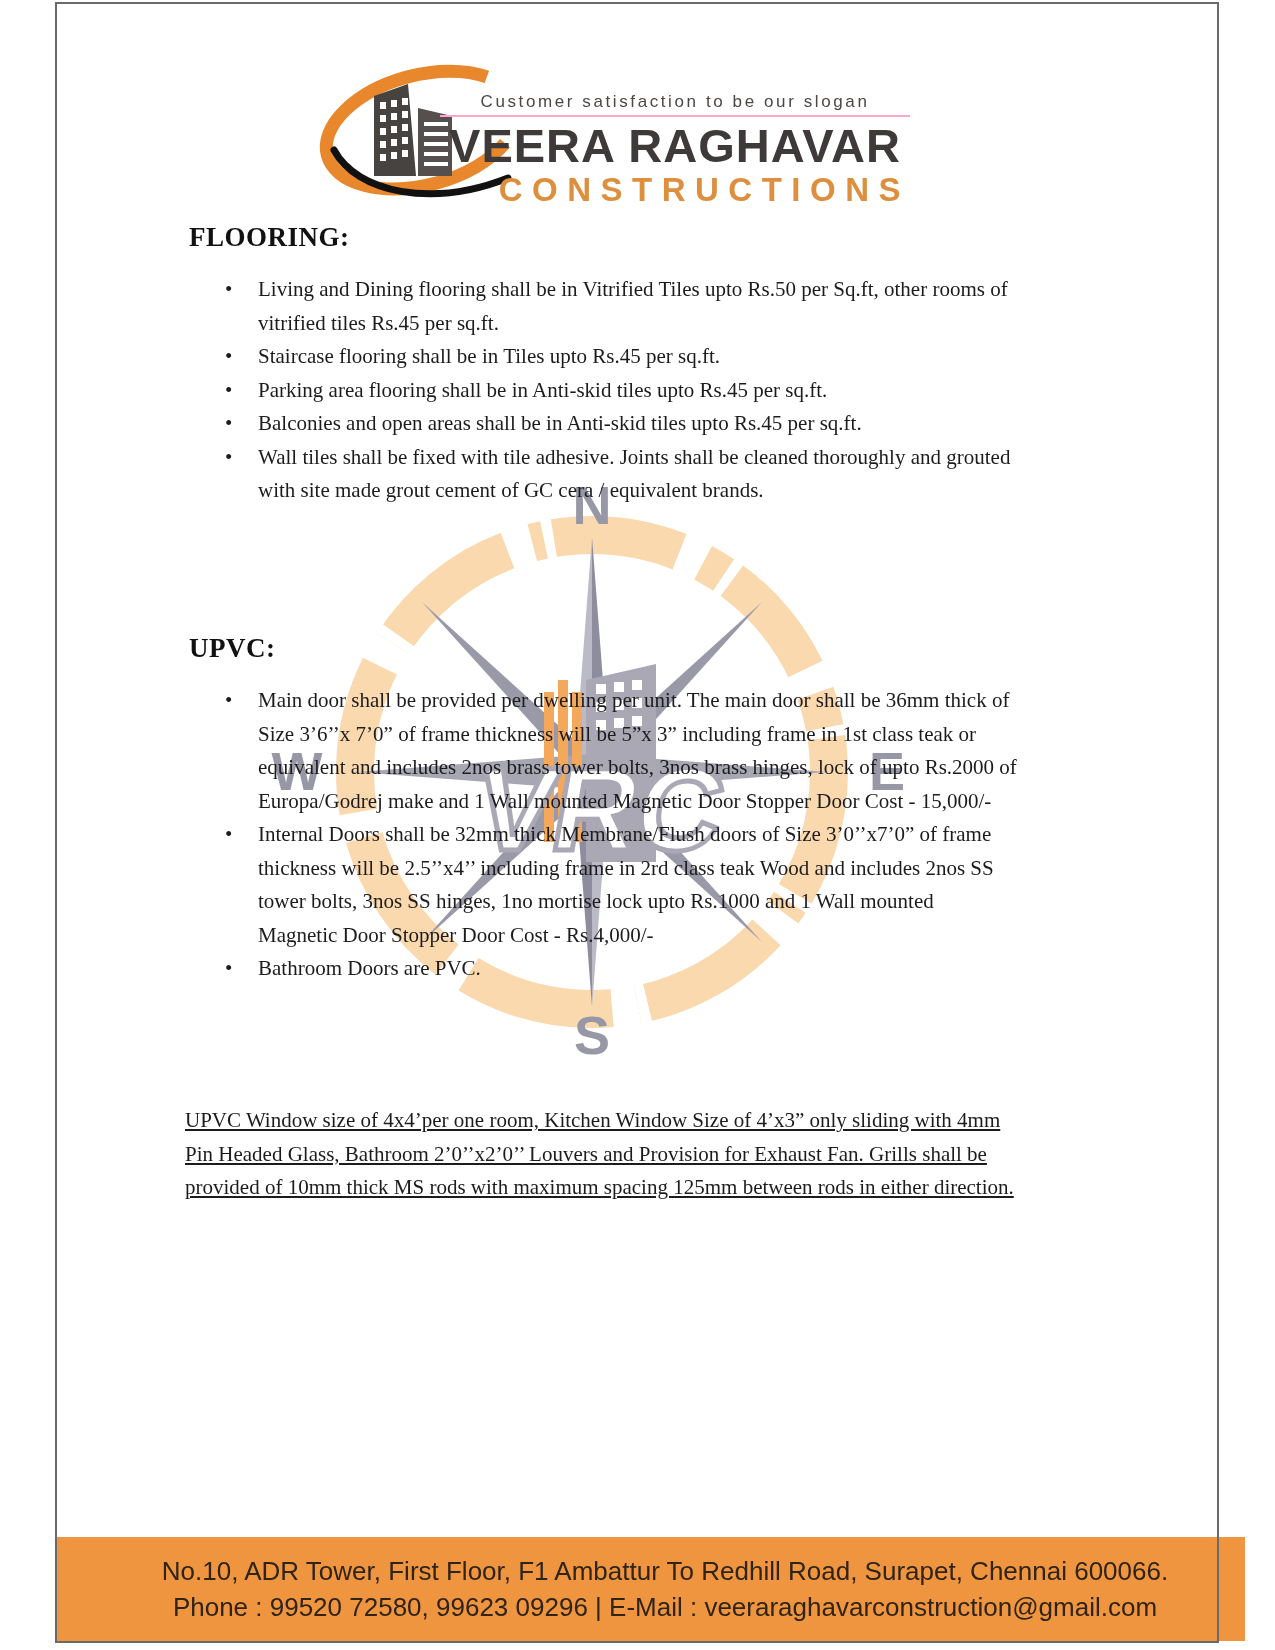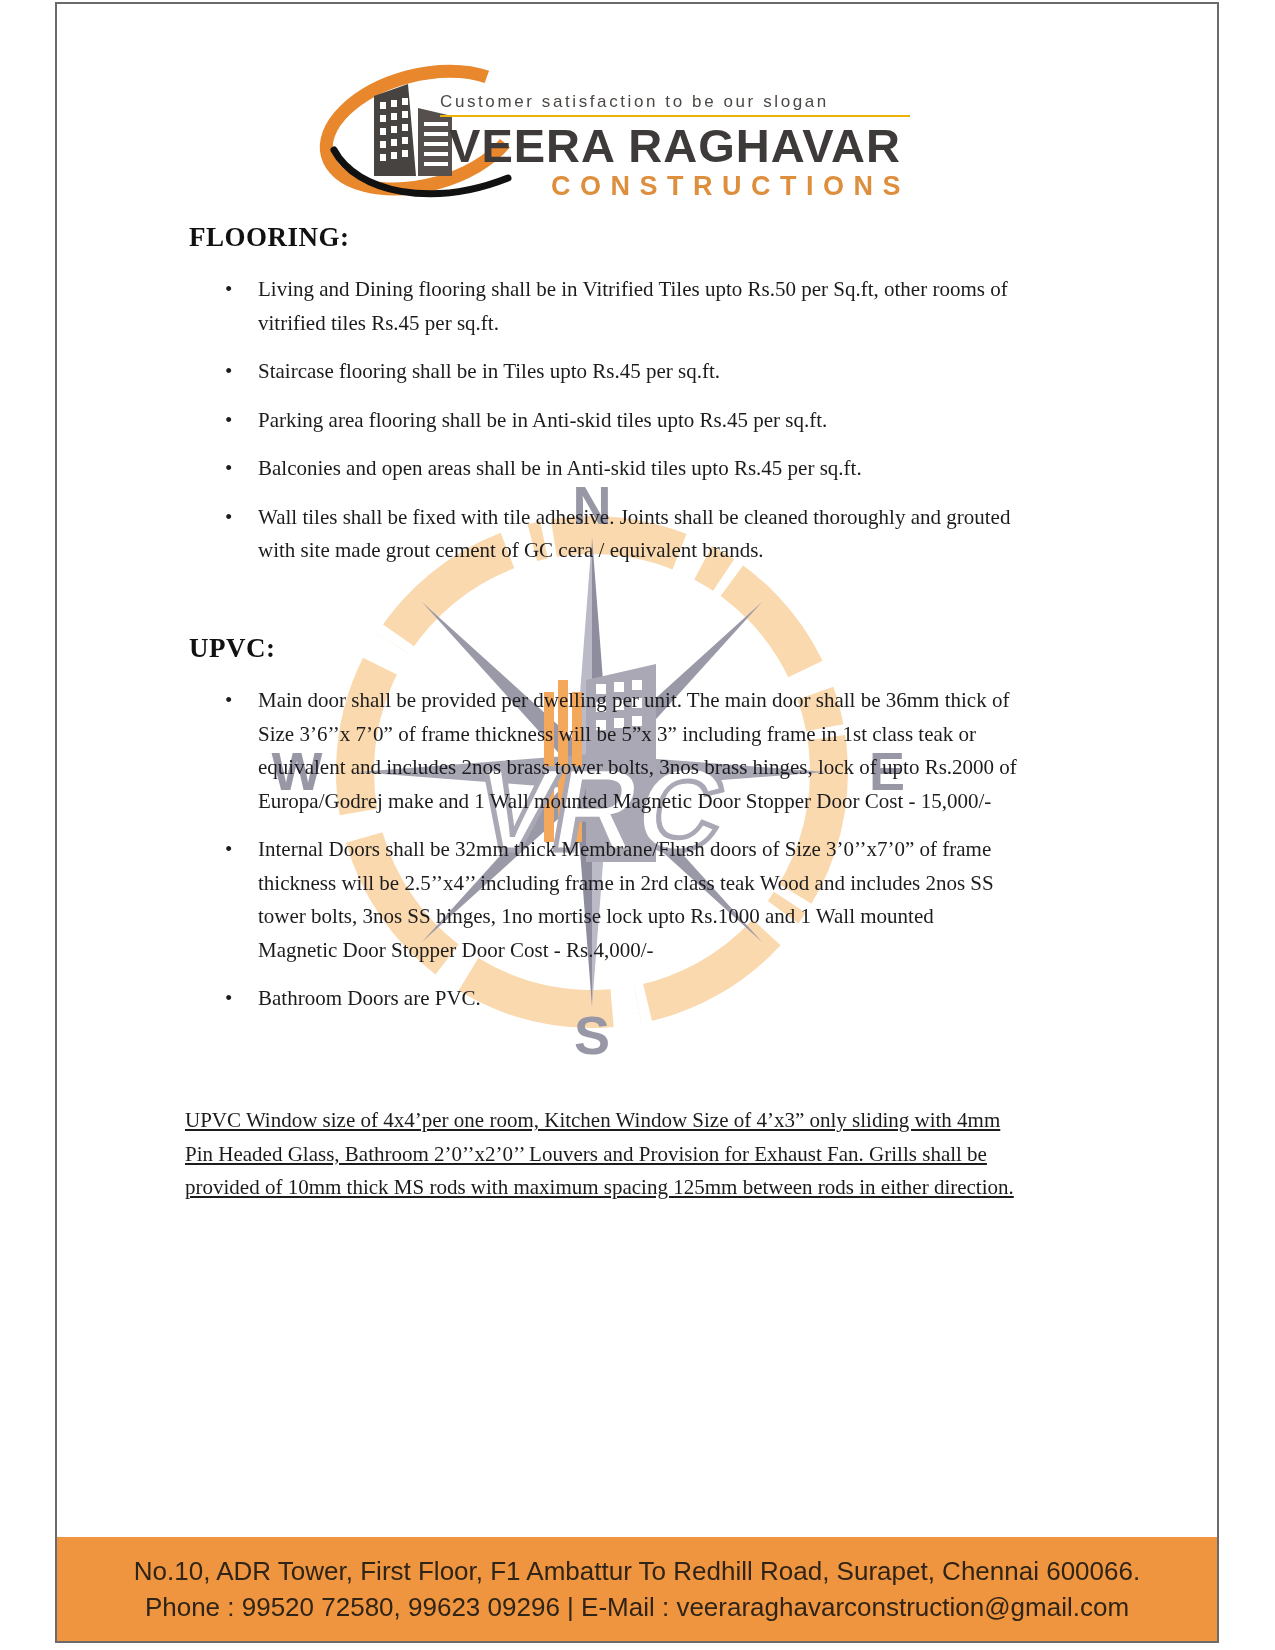--- a/index.html
+++ b/index.html
@@ -6,41 +6,41 @@
   .page{position:relative;width:1275px;height:1650px;background:#ffffff;overflow:hidden;
         font-family:"Liberation Serif", serif;color:var(--body_text,#1C1C1E);}
   .page-border{position:absolute;left:55px;top:2px;width:1164px;height:1641px;
         border:2px solid var(--border_gray,#6A6A6A);box-sizing:border-box;z-index:5;pointer-events:none;background:transparent;}
   
   .watermark{position:absolute;left:252px;top:442px;width:680px;height:660px;z-index:0;}
   
   .logo{position:absolute;left:312px;top:58px;width:610px;height:150px;z-index:2;}
   .logo-icon{position:absolute;left:0;top:0;}
   .logo-text{position:absolute;left:128px;top:34px;width:470px;font-family:"Liberation Sans",sans-serif;}
-  .logo-slogan{font-size:17px;letter-spacing:2.6px;color:#4B4744;text-align:left;
-        padding-bottom:3px;border-bottom:2px solid #eab308;white-space:nowrap;}
+  .logo-slogan{font-size:17px;letter-spacing:2.6px;color:#4B4744;text-align:center;
+        padding-bottom:3px;border-bottom:2px solid #f9a8d4;white-space:nowrap;}
   .logo-name{font-size:47px;font-weight:700;color:var(--brand_gray,#3E3A39);letter-spacing:1px;
         margin-top:1px;white-space:nowrap;text-align:center;}
-  .logo-sub{font-size:27px;font-weight:700;color:var(--constructions_orange,#DD8F3E);
+  .logo-sub{font-size:33px;font-weight:700;color:var(--constructions_orange,#DD8F3E);
         letter-spacing:9.5px;text-align:right;margin-top:-2px;white-space:nowrap;}
   
   .section{position:absolute;left:185px;width:858px;z-index:2;}
   .sec-heading{font-size:27px;font-weight:700;letter-spacing:0.5px;color:#111;margin:0 0 20px 4px;}
   ul.spec-list{list-style:none;margin:0;padding:0;font-size:21px;line-height:33.5px;}
-  ul.spec-list li{position:relative;padding-left:73px;padding-right:26px;margin-top:15px;}
+  ul.spec-list li{position:relative;padding-left:73px;padding-right:26px;}
   ul.spec-list li::before{content:"\2022";position:absolute;left:40px;top:0;}
   .sec-para{font-size:21px;line-height:33.5px;margin:0;padding-right:20px;text-decoration:underline;}
   #sec-flooring{top:222px;}
   #sec-door{top:633px;}
   #sec-windows{top:1104px;}
   
   .footer{position:absolute;left:57px;top:1537px;width:1160px;height:104px;
         background:var(--footer_bg,#F0953F);z-index:1;
         font-family:"Liberation Sans",sans-serif;color:#2F2417;
-        display:flex;flex-direction:column;justify-content:center;align-items:center;gap:4px;}
+        display:flex;flex-direction:column;justify-content:center;align-items:center;gap:4px;padding-left:28px;}
   .footer div{font-size:26px;line-height:32px;text-align:center;white-space:nowrap;}
 </style>
 </head>
 <body>
 
 <div class="page">
 
   <svg class="watermark" viewBox="0 0 680 660" xmlns="http://www.w3.org/2000/svg">
 
     <circle cx="340" cy="330" r="237" fill="none" stroke="#FBD9AE" stroke-width="38" stroke-dasharray="150 26"></circle>

